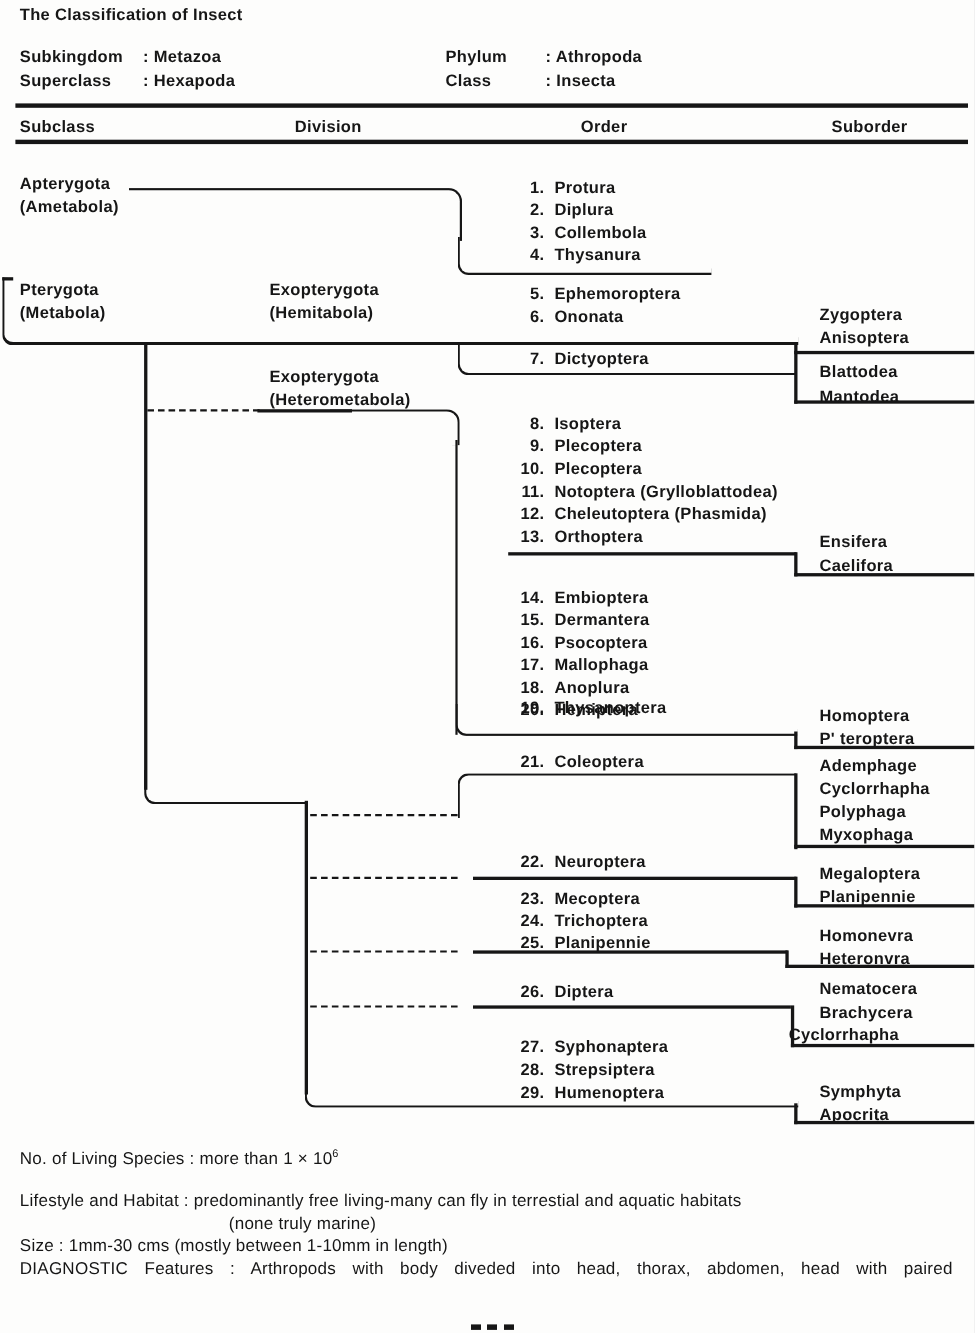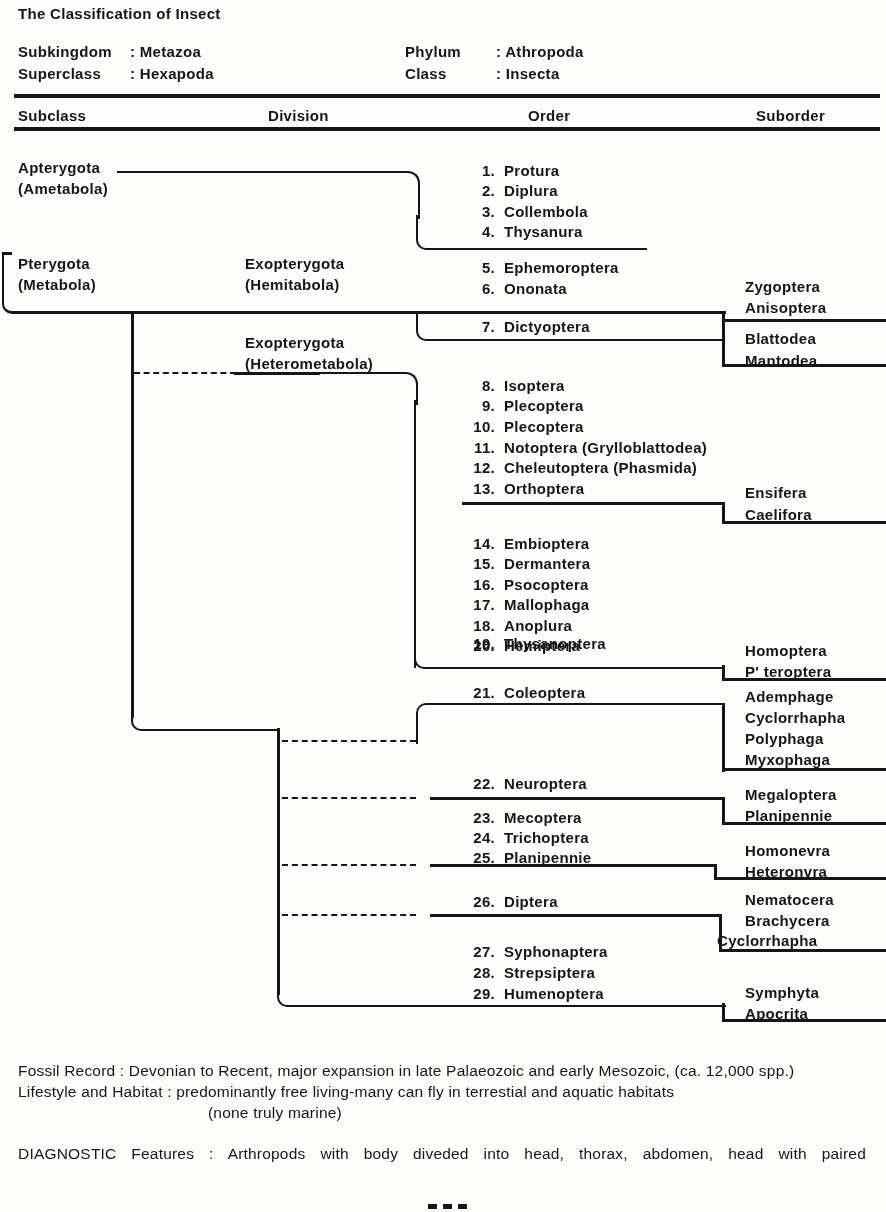--- a/index.html
+++ b/index.html
@@ -150,19 +150,20 @@
   <div class="ln lnh" style="left:430px;top:864px;width:286px"></div>
   <div class="ln lnv" style="left:714px;top:864px;height:16px"></div>
   <div class="ln lnh" style="left:714px;top:877px;width:172px"></div>
   <div class="dash" style="left:282px;top:914px;width:134px"></div>
   <div class="ln lnh" style="left:430px;top:914px;width:289px"></div>
   <div class="ln lnv" style="left:719px;top:914px;height:38px"></div>
   <div class="ln lnh" style="left:719px;top:949px;width:167px"></div>
   <div class="ln lnv" style="left:722px;top:1003px;height:19px"></div>
   <div class="ln lnh" style="left:722px;top:1019px;width:164px"></div>
 
-  <div class="ft" style="left:18px;top:1061px">Fossil Record : Devonian to Recent, major expansion in late Palaeozoic and early Mesozoic, (ca. 12,000 spp.)</div>
+  <div class="ft" style="left:18px;top:1040px"><span>No. of Living Species : more than 1  ×  10</span><sup>6</sup></div>
   <div class="ft" style="left:18px;top:1082px">Lifestyle and Habitat : predominantly free living-many can fly in terrestial and aquatic habitats</div>
   <div class="ft" style="left:208px;top:1103px">(none truly marine)</div>
+  <div class="ft" style="left:18px;top:1123px">Size : 1mm-30 cms (mostly between 1-10mm in length)</div>
   <div class="ft just" style="left:18px;top:1144px;width:848px">DIAGNOSTIC Features : Arthropods with body diveded into head, thorax, abdomen, head with paired</div>
 
   <div id="remnant"></div>
 </div>
 
 </body></html>

